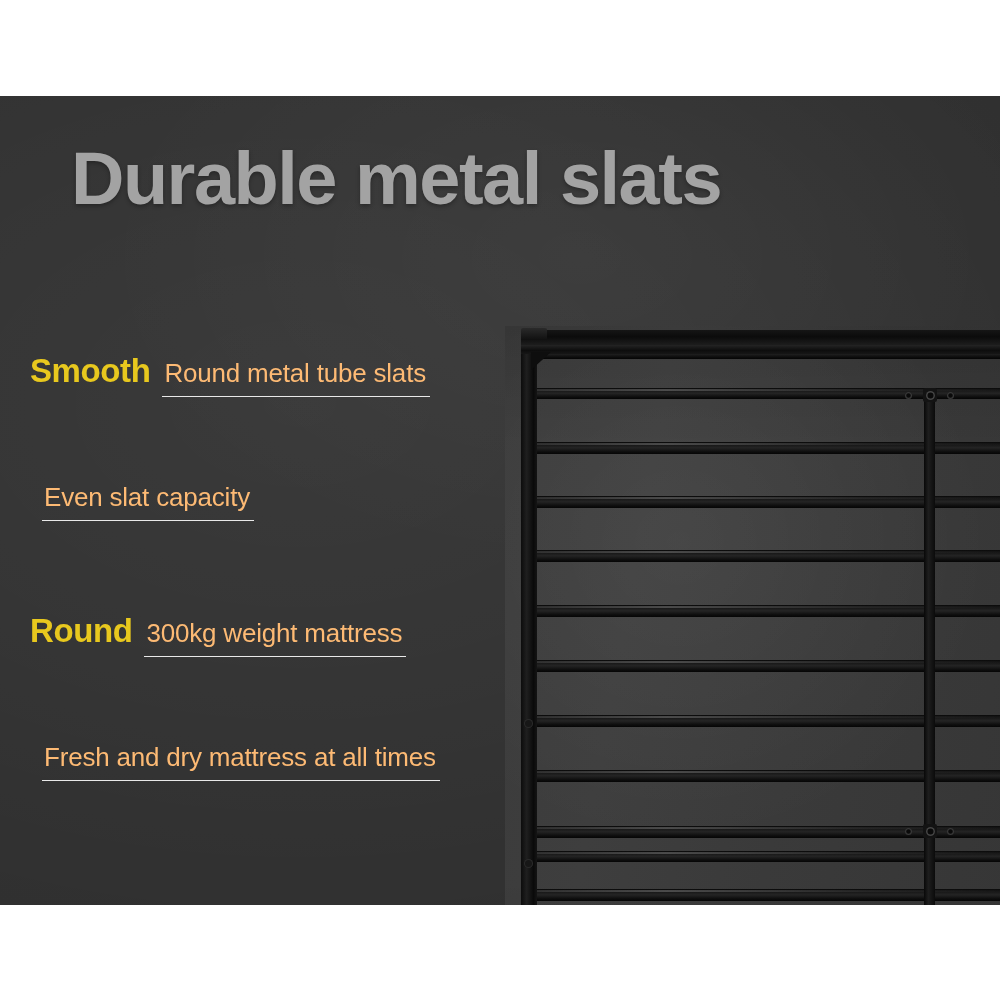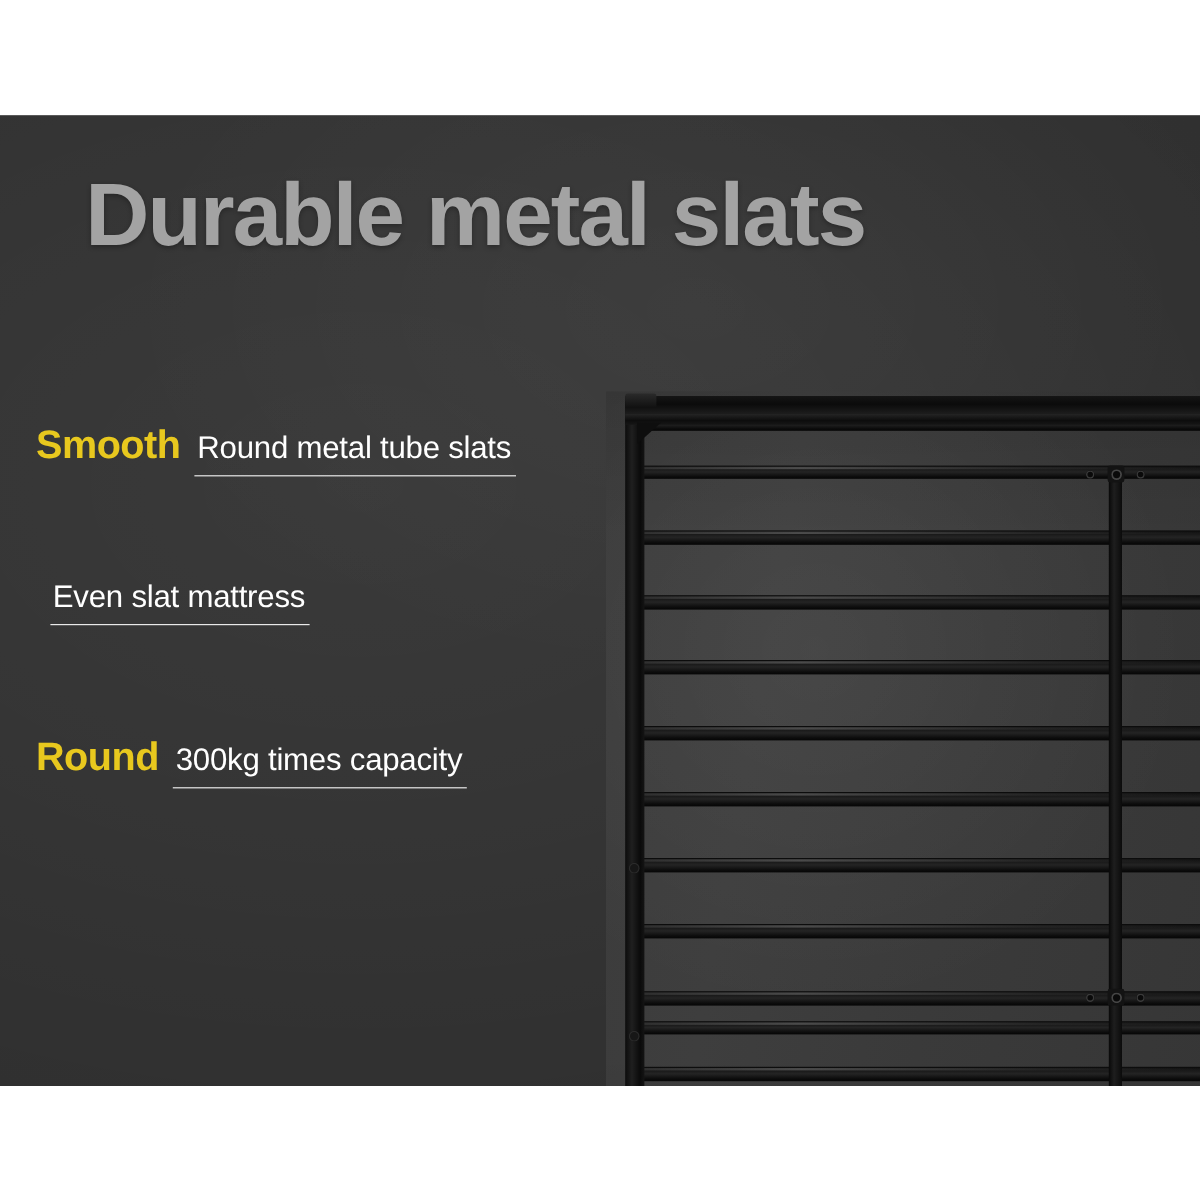--- a/index.html
+++ b/index.html
@@ -68,21 +68,21 @@
   }
   .feature-title{
     color:#e8c81e;
     font-size:33px;
     font-weight:bold;
     letter-spacing:-0.4px;
     white-space:nowrap;
     flex:0 0 auto;
   }
   .feature-desc{
-    color:#ffffff;
+    color:#fdba74;
     font-size:26px;
     font-weight:normal;
     letter-spacing:-0.2px;
     white-space:nowrap;
     margin-left:12px;
     padding:0 4px 7px 2px;
     border-bottom:1.4px solid #e9e9e9;
     flex:0 0 auto;
   }
 
@@ -211,29 +211,30 @@
     <div class="title">Durable metal slats</div>
 
     <div class="features">
 
       <div class="feature">
         <span class="feature-title">Smooth</span>
         <span class="feature-desc">Round metal tube slats</span>
       </div>
 
       <div class="feature">
-        <span class="feature-desc">Even slat mattress</span>
+        <span class="feature-desc">Even slat capacity</span>
       </div>
 
       <div class="feature">
         <span class="feature-title">Round</span>
-        <span class="feature-desc">300kg times capacity</span>
-      </div>
-
-      <div class="feature">
+        <span class="feature-desc">300kg weight mattress</span>
+      </div>
+
+      <div class="feature">
+        <span class="feature-desc">Fresh and dry mattress at all times</span>
       </div>
 
     </div>
 
     <div class="frame">
       <div class="frame-bg"></div>
 
       <div class="slat" style="top:22px;  height:11px;"></div>
       <div class="slat" style="top:62px;  height:11px;"></div>
       <div class="slat" style="top:116px; height:12px;"></div>

